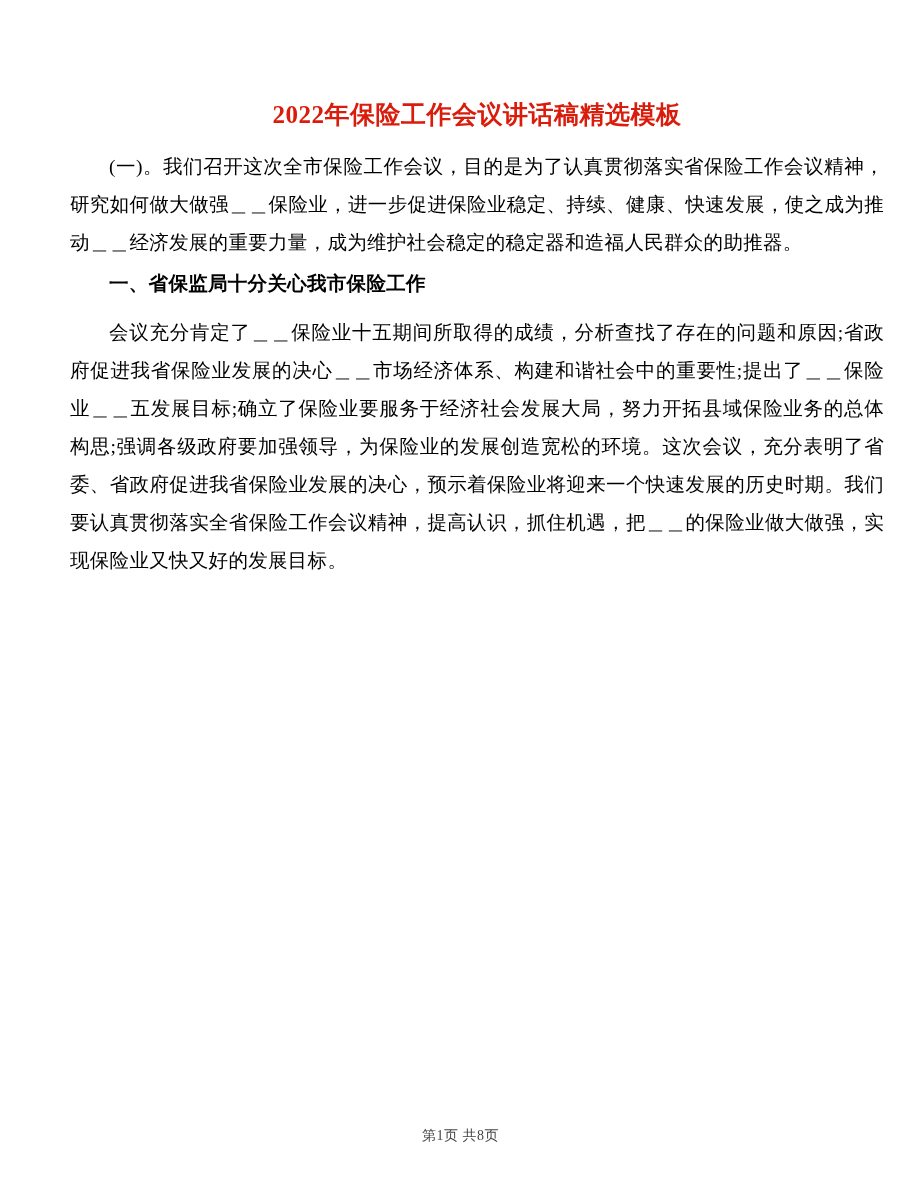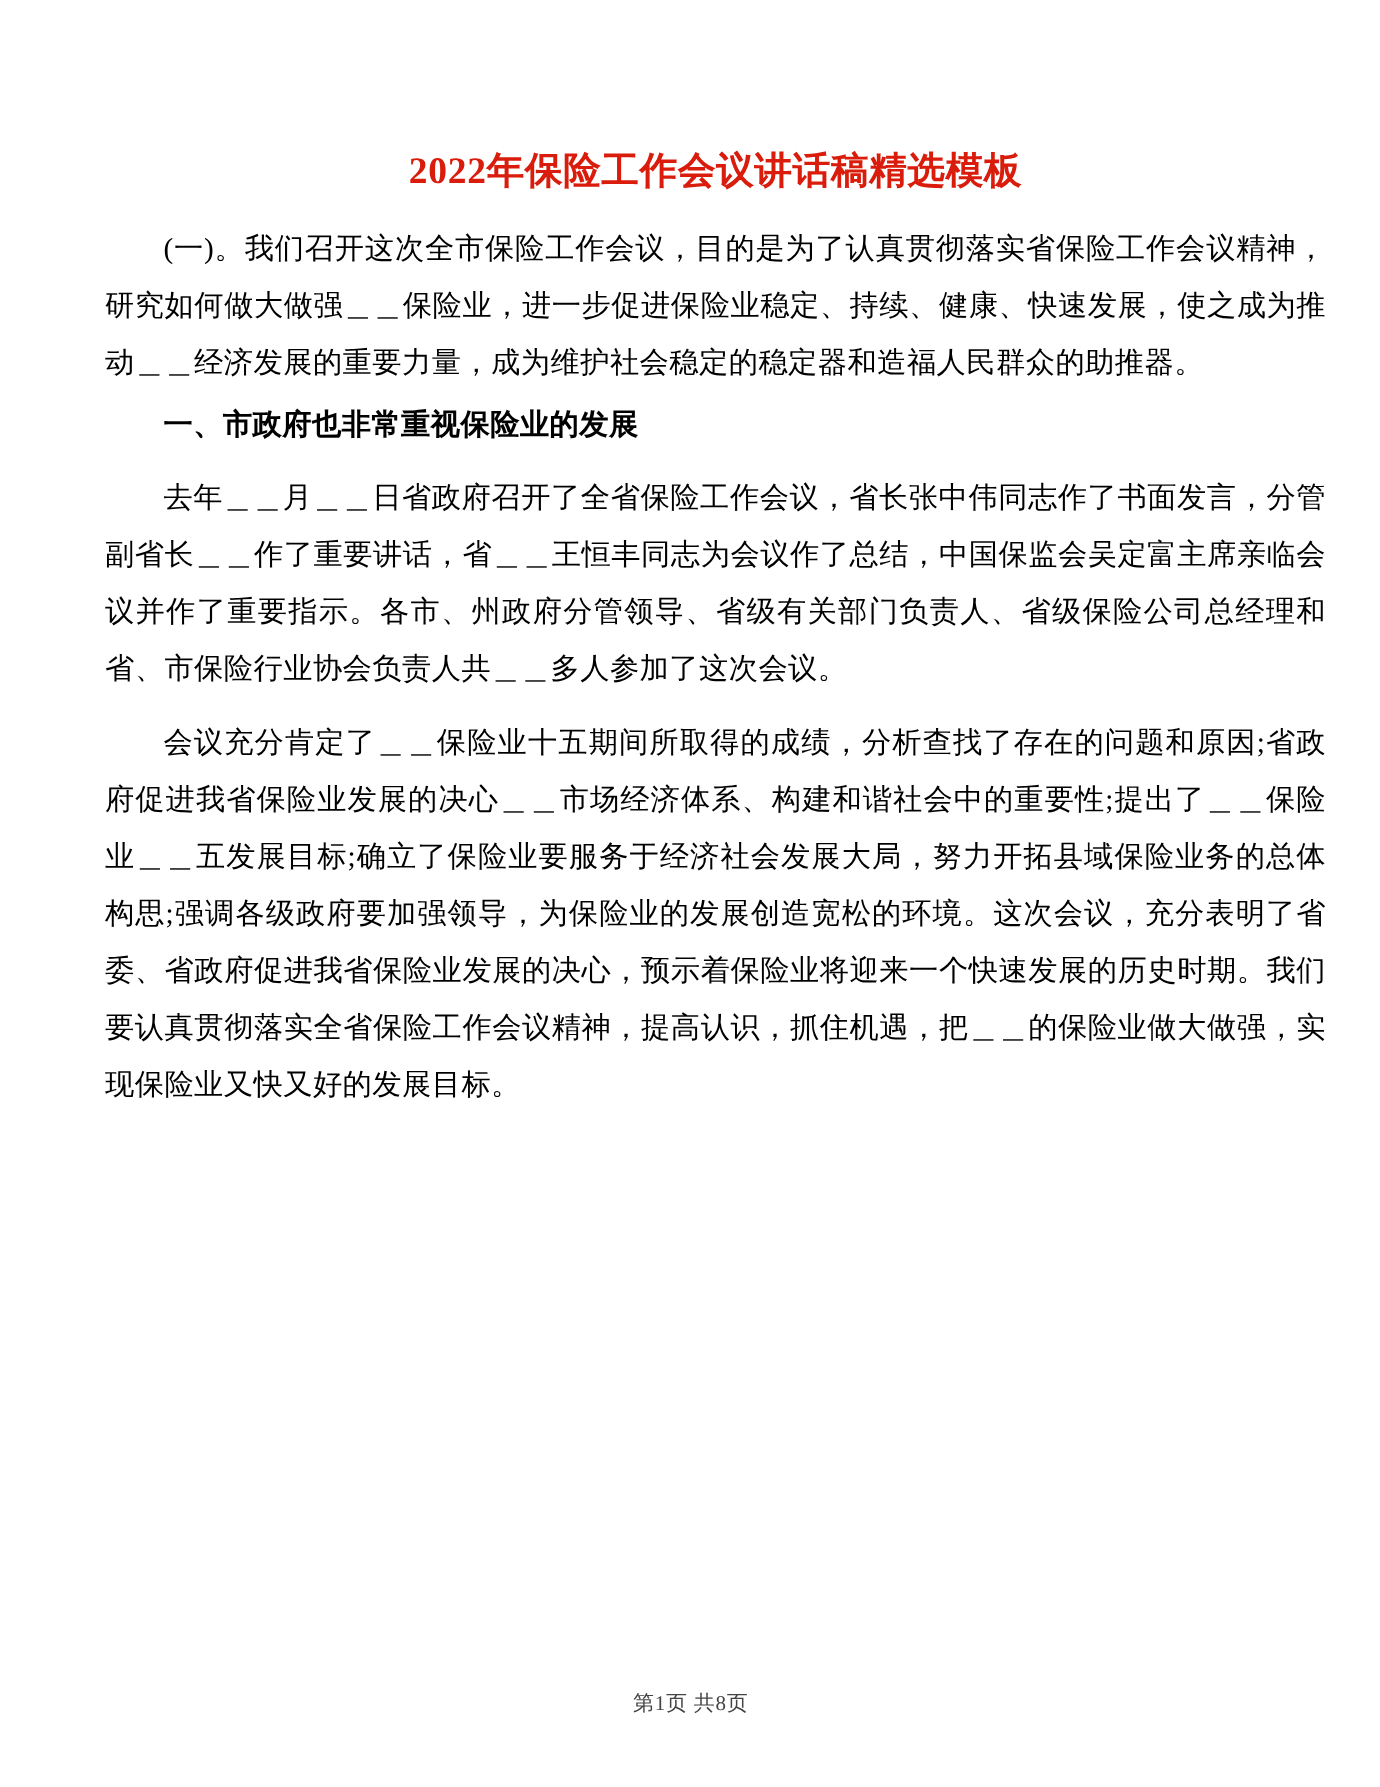--- a/index.html
+++ b/index.html
@@ -66,21 +66,20 @@
 </head>
 <body>
 
 <div class="page">
 
   <h1 class="doc-title">2022年保险工作会议讲话稿精选模板</h1>
 
   <p class="para indent">(一)。我们召开这次全市保险工作会议，目的是为了认真贯彻落实省保险工作会议精神，研究如何做大做强＿＿保险业，进一步促进保险业稳定、持续、健康、快速发展，使之成为推动＿＿经济发展的重要力量，成为维护社会稳定的稳定器和造福人民群众的助推器。</p>
 
 
-  <p class="heading">一、市政府也非常重视保险业的发展</p>
+  <p class="heading">一、省保监局十分关心我市保险工作</p>
 
-  <p class="para indent">去年＿＿月＿＿日省政府召开了全省保险工作会议，省长张中伟同志作了书面发言，分管副省长＿＿作了重要讲话，省＿＿王恒丰同志为会议作了总结，中国保监会吴定富主席亲临会议并作了重要指示。各市、州政府分管领导、省级有关部门负责人、省级保险公司总经理和省、市保险行业协会负责人共＿＿多人参加了这次会议。</p>
 
   <p class="para indent">会议充分肯定了＿＿保险业十五期间所取得的成绩，分析查找了存在的问题和原因;省政府促进我省保险业发展的决心＿＿市场经济体系、构建和谐社会中的重要性;提出了＿＿保险业＿＿五发展目标;确立了保险业要服务于经济社会发展大局，努力开拓县域保险业务的总体构思;强调各级政府要加强领导，为保险业的发展创造宽松的环境。这次会议，充分表明了省委、省政府促进我省保险业发展的决心，预示着保险业将迎来一个快速发展的历史时期。我们要认真贯彻落实全省保险工作会议精神，提高认识，抓住机遇，把＿＿的保险业做大做强，实现保险业又快又好的发展目标。</p>
 
   <div class="footer">第1页 共8页</div>
 
 </div>
 
 </body></html>

